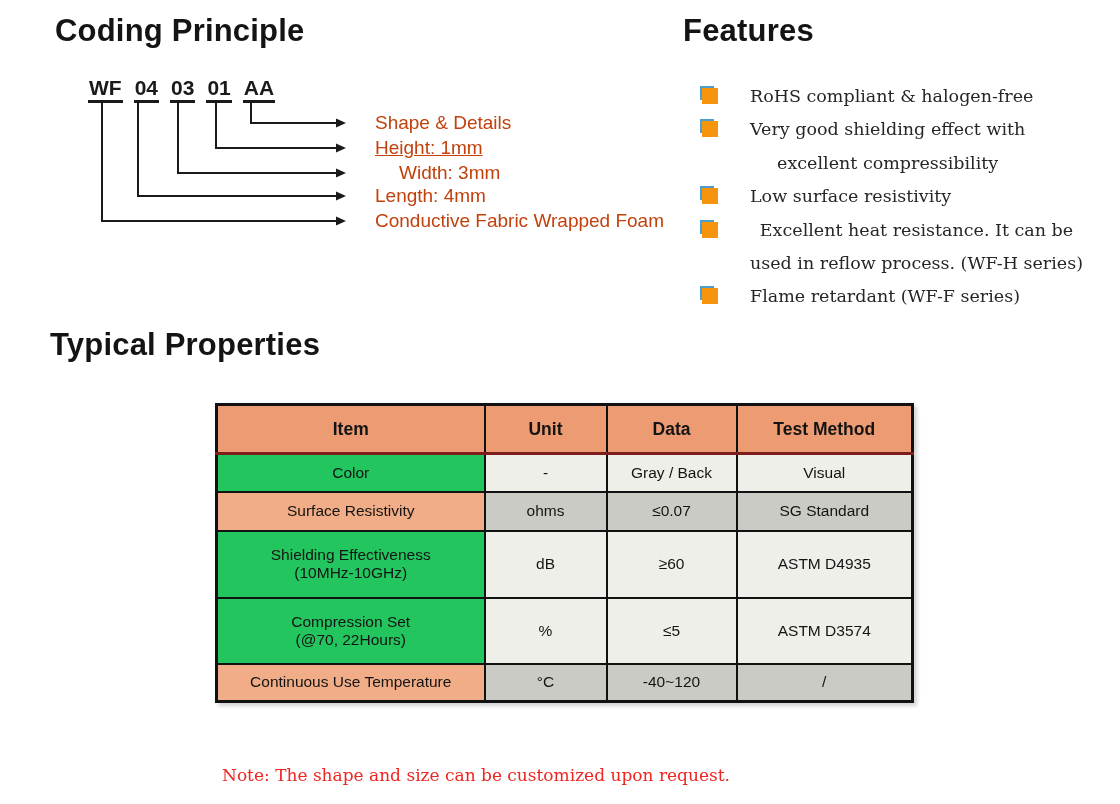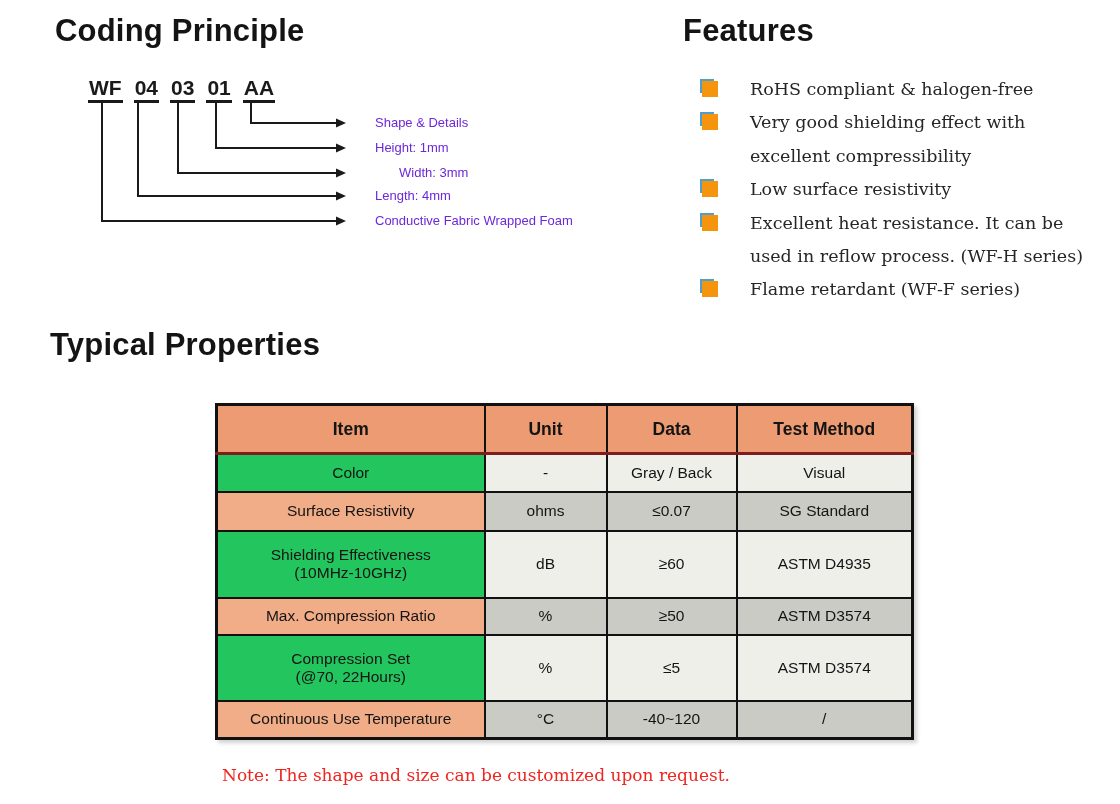--- a/index.html
+++ b/index.html
@@ -18,25 +18,25 @@
     color:#141414;
     font-family:"Liberation Sans","DejaVu Sans",sans-serif;
   }
   
   .code-area{position:absolute;left:88px;top:76px;width:600px;height:170px;}
   .code-row{display:flex;gap:11px;font-weight:700;font-size:21px;color:#1a1a1a;align-items:flex-end;}
   .code-seg{border-bottom:3px solid #1a1a1a;padding:0 1px 1px 1px;line-height:23px;}
   .diagram-svg{position:absolute;left:0;top:26px;}
   .diagram-label{
     position:absolute;left:287px;
-    font-size:13px;color:#6d28d9;
+    font-size:19px;color:#c2410c;
     white-space:nowrap;line-height:18px;text-align:right;
   }
   
-  .features-list{position:absolute;left:700px;top:73px;width:400px;}
+  .features-list{position:absolute;left:700px;top:80px;width:400px;text-align:center;}
   .feature-item{display:flex;align-items:flex-start;}
   .feature-bullet{position:relative;width:50px;height:33px;flex:0 0 50px;}
   .bullet-blue{position:absolute;left:0px;top:6px;width:14px;height:14px;background:#4e9fd1;}
   .bullet-orange{position:absolute;left:2px;top:8px;width:16px;height:16px;background:#f5940d;}
   .feature-text{
     font-family:"DejaVu Serif","Liberation Serif",serif;
     font-size:17.5px;line-height:33.4px;color:#262626;
     white-space:pre-line;
   }
   
@@ -100,21 +100,21 @@
       </g>
       <g fill="#1a1a1a">
         <polygon points="248,16.5 258,21 248,25.5"></polygon>
         <polygon points="248,41.5 258,46 248,50.5"></polygon>
         <polygon points="248,66.5 258,71 248,75.5"></polygon>
         <polygon points="248,89.5 258,94 248,98.5"></polygon>
         <polygon points="248,114.5 258,119 248,123.5"></polygon>
       </g>
     </svg>
     <div class="diagram-label" style="top:38px;">Shape &amp; Details</div>
-    <div class="diagram-label" style="top:63px;">Height: 1mm</div>
+    <div class="diagram-label" style="top:63px;text-decoration:underline;">Height: 1mm</div>
     <div class="diagram-label" style="top:88px;margin-left:24px;">Width: 3mm</div>
     <div class="diagram-label" style="top:111px;">Length: 4mm</div>
     <div class="diagram-label" style="top:136px;">Conductive Fabric Wrapped Foam</div>
   </div>
 
   <div class="features-list">
     <div class="feature-item">
       <span class="feature-bullet">
         <span class="bullet-blue"></span>
         <span class="bullet-orange"></span>
@@ -181,26 +181,20 @@
         <td>≤0.07</td>
         <td>SG Standard</td>
       </tr>
       <tr class="row-light" style="height:67px;">
         <td class="cell-item">Shielding Effectiveness
 (10MHz-10GHz)</td>
         <td>dB</td>
         <td>≥60</td>
         <td>ASTM D4935</td>
       </tr>
-      <tr class="row-dark" style="height:37px;">
-        <td class="cell-item">Max. Compression Ratio</td>
-        <td>%</td>
-        <td>≥50</td>
-        <td>ASTM D3574</td>
-      </tr>
       <tr class="row-light" style="height:66px;">
         <td class="cell-item">Compression Set
 (@70, 22Hours)</td>
         <td>%</td>
         <td>≤5</td>
         <td>ASTM D3574</td>
       </tr>
       <tr class="row-dark" style="height:38px;">
         <td class="cell-item">Continuous Use Temperature</td>
         <td>°C</td>

